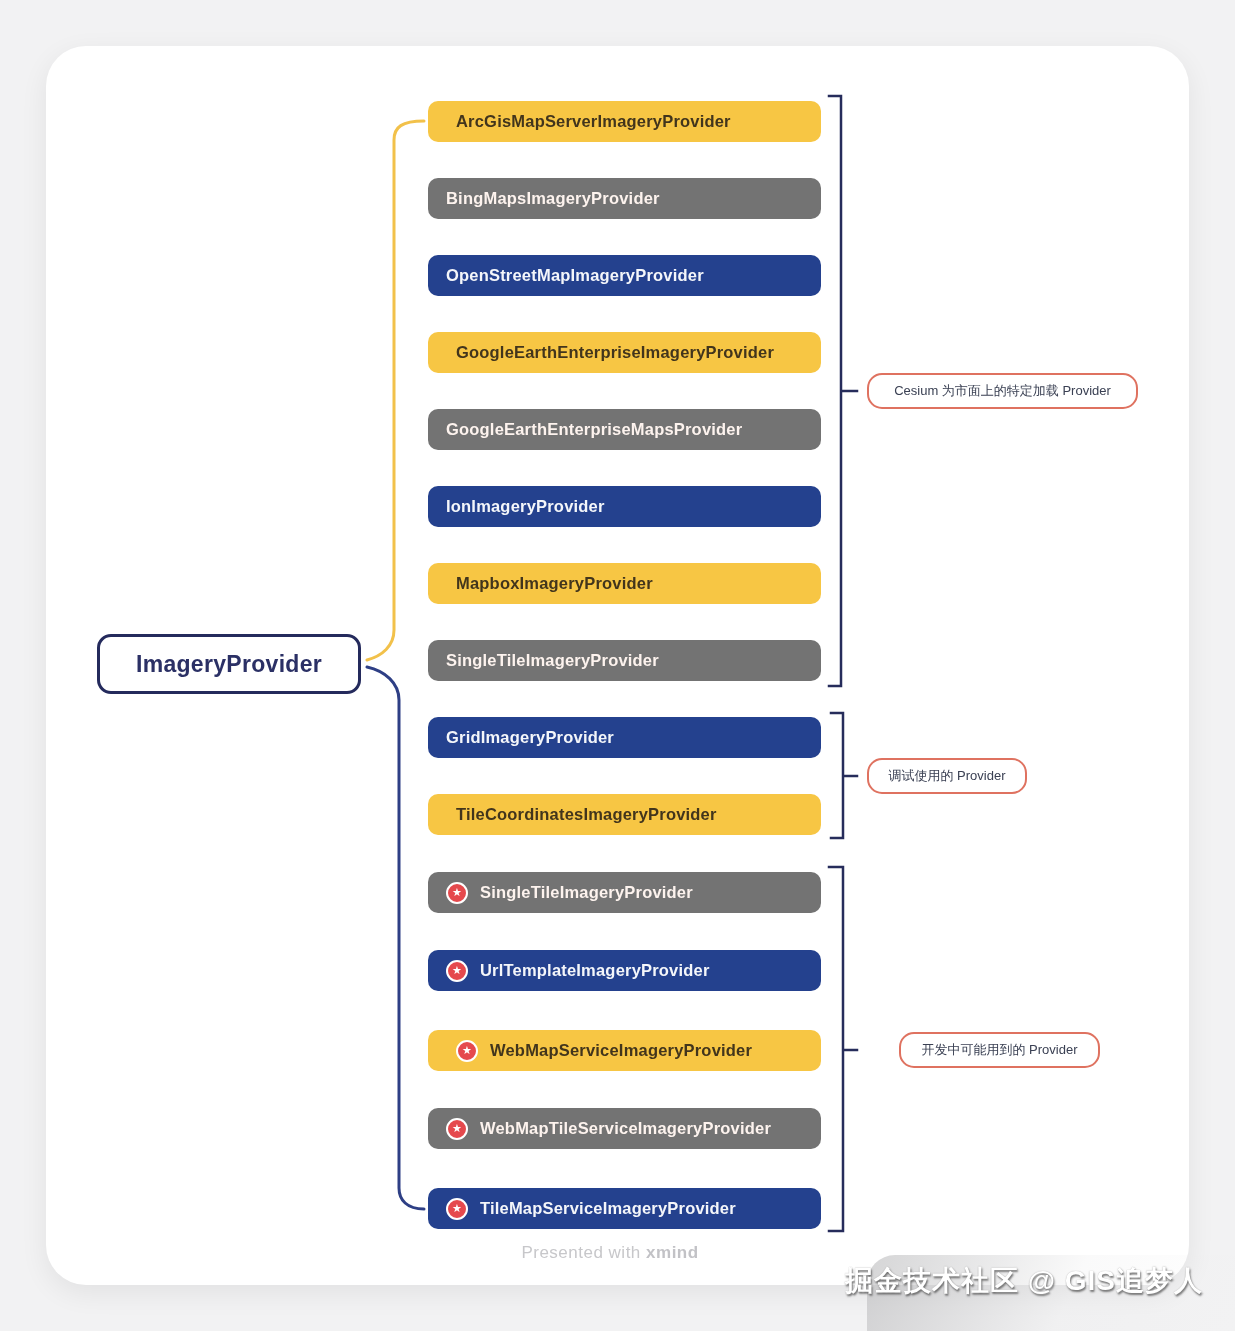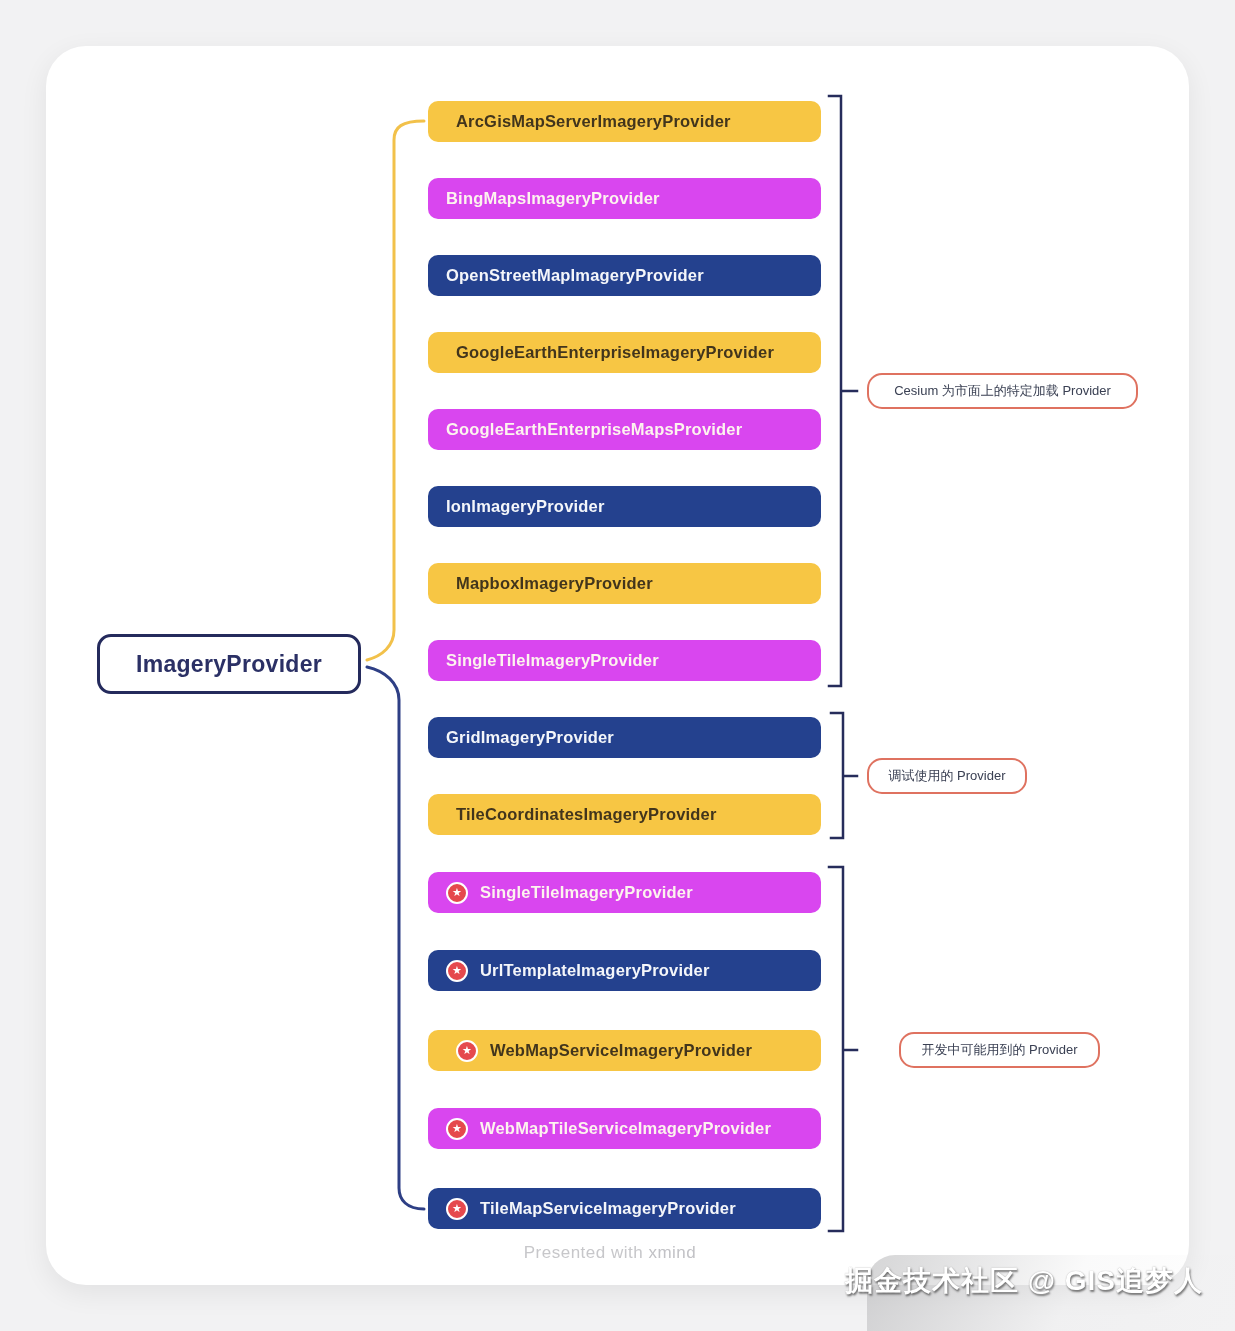--- a/index.html
+++ b/index.html
@@ -58,21 +58,21 @@
     border-radius: 10px;
     display: flex;
     align-items: center;
     padding-left: 18px;
     box-sizing: border-box;
     font-size: 16.5px;
     font-weight: 700;
     letter-spacing: 0.2px;
   }
   .node.c-yellow { background: #F7C644; color: #42351C; padding-left: 28px; }
-  .node.c-red    { background: #d946ef; color: #FDF3EE; }
+  .node.c-red    { background: #737373; color: #FDF3EE; }
   .node.c-blue   { background: #24418E; color: #F4F6FA; }
   .star {
     width: 22px;
     height: 22px;
     border-radius: 50%;
     background: #E5494D;
     border: 2px solid #FFFFFF;
     box-sizing: border-box;
     display: inline-flex;
     align-items: center;
@@ -103,21 +103,21 @@
   .footer {
     position: absolute;
     left: 400px;
     top: 1243px;
     width: 420px;
     text-align: center;
     font-size: 17px;
     color: #C7C7CA;
     letter-spacing: 0.5px;
   }
-  .footer .brand { font-weight: 400; color: #C2C2C6; }
+  .footer .brand { font-weight: 700; color: #C2C2C6; }
   .watermark-band {
     position: absolute;
     right: 0;
     bottom: 0;
     width: 368px;
     height: 76px;
     background: linear-gradient(115deg, rgba(178,178,180,0.55) 0%, rgba(235,235,236,0.25) 55%, rgba(245,245,246,0) 100%);
     border-top-left-radius: 28px;
   }
   .watermark {

